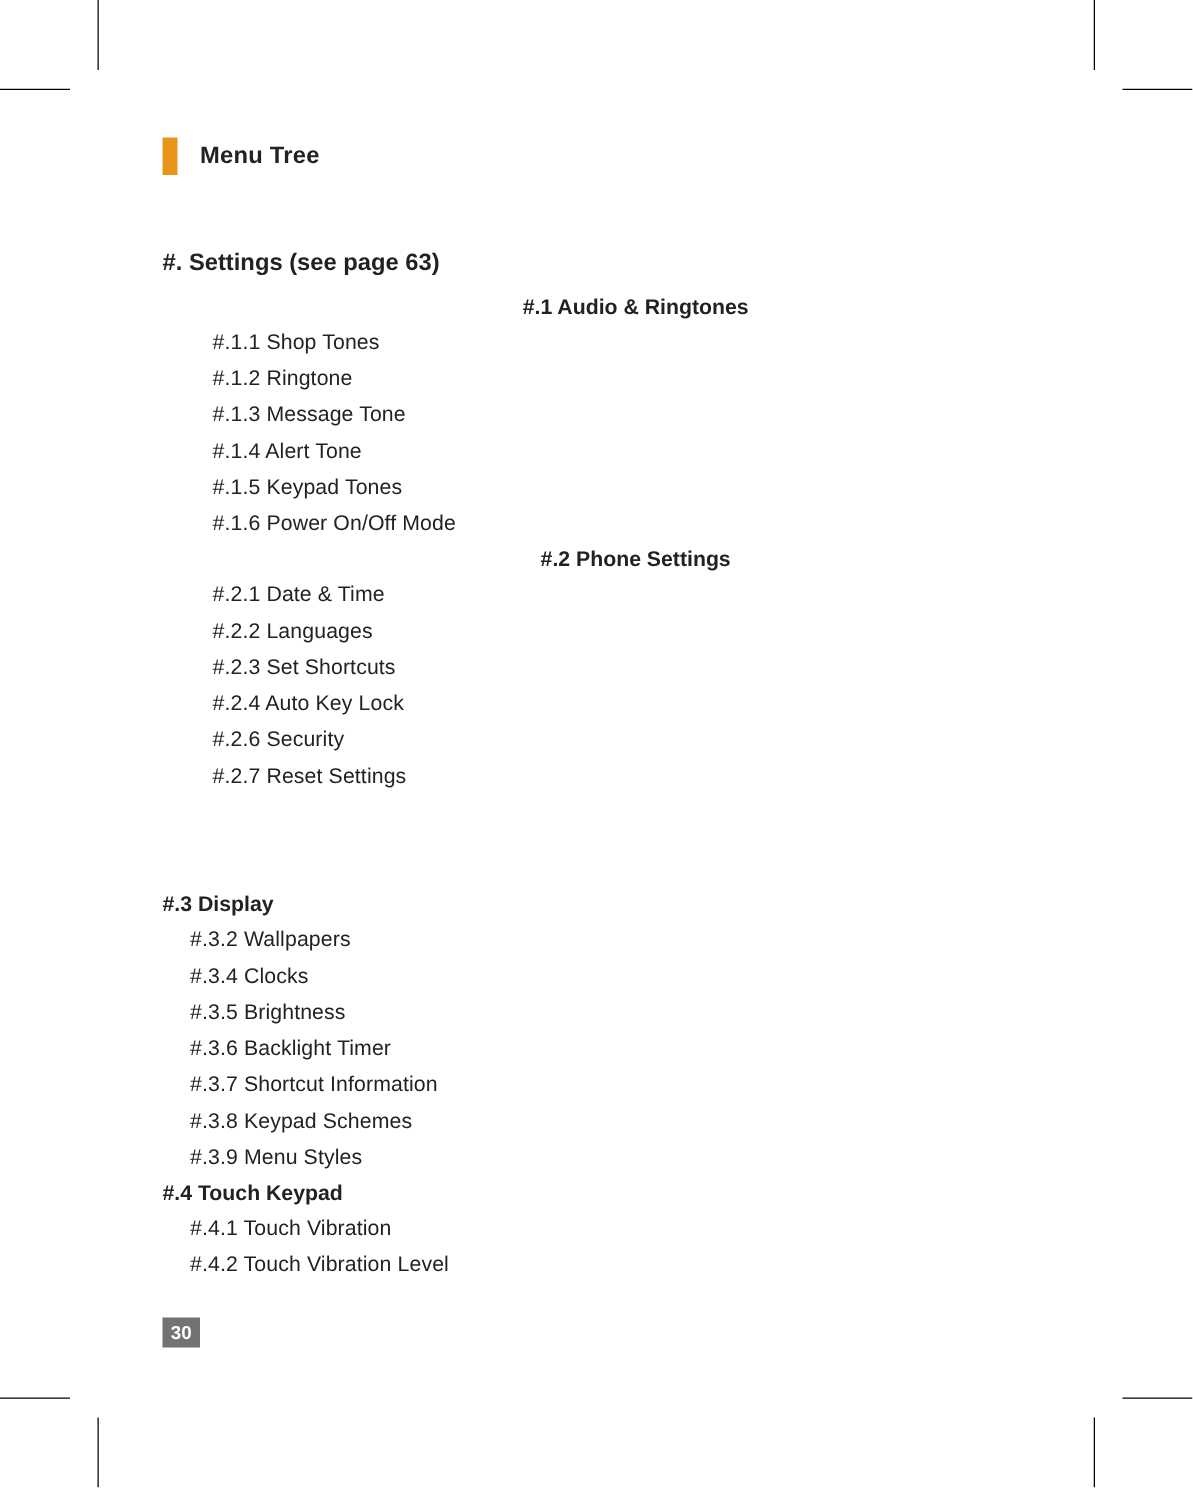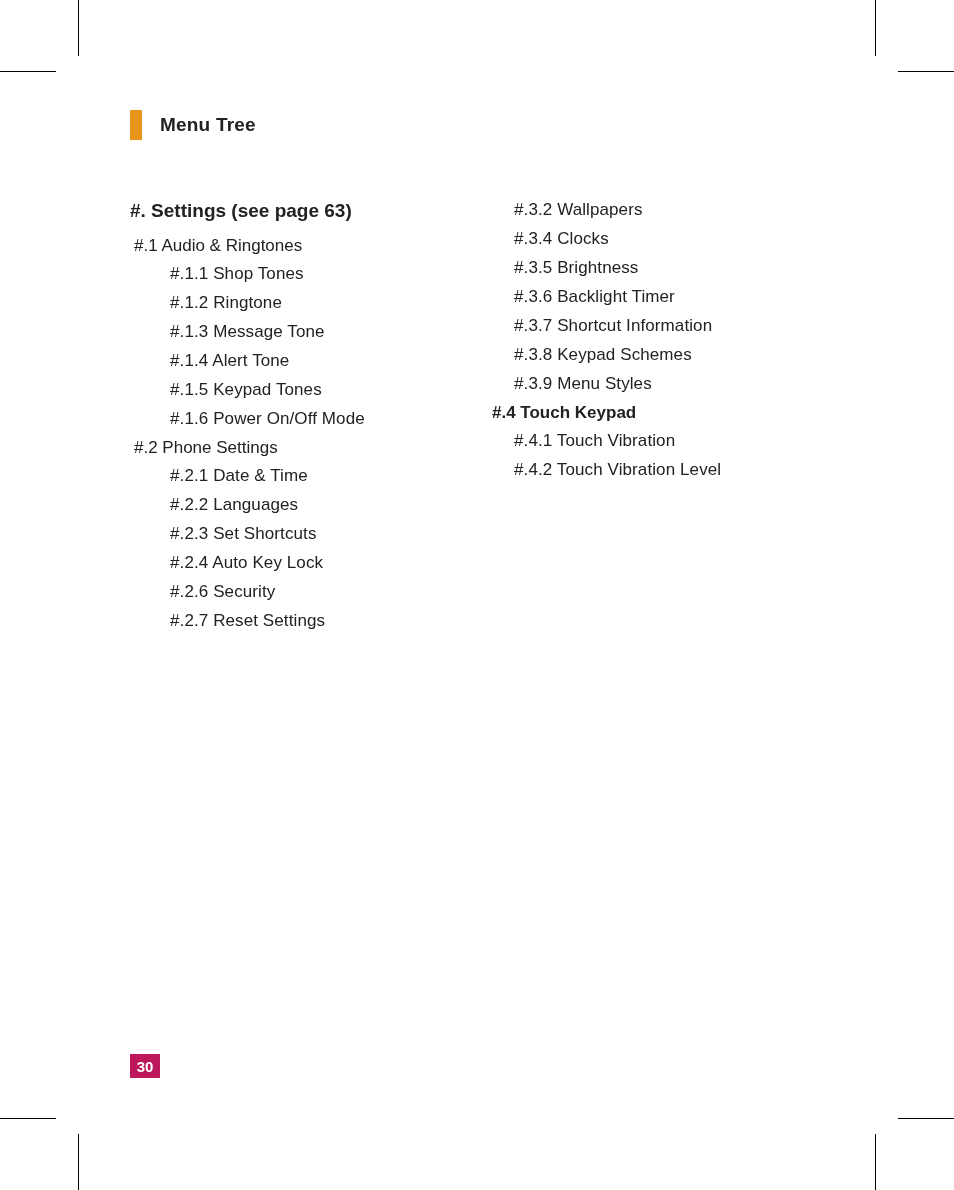--- a/index.html
+++ b/index.html
@@ -50,38 +50,41 @@
     }
     .header-title {
       font-size: 19px;
       font-weight: bold;
       color: #222;
       letter-spacing: 0.2px;
     }
 
     .columns {
       display: flex;
+      gap: 70px;
+      flex-direction: column;
     }
     .col {
       flex: 1;
     }
 
     .section-heading {
       font-size: 19px;
       font-weight: bold;
       color: #222;
       margin-bottom: 14px;
     }
     .subsection-heading {
       font-size: 17px;
-      font-weight: normal;
+      font-weight: bold;
       color: #222;
-      margin-left: 4px;
+      margin-left: 33px;
       margin-bottom: 8px;
       margin-top: 4px;
+      text-align: center;
     }
     .subsection-heading-l2 {
       font-size: 17px;
       font-weight: bold;
       color: #222;
       margin-left: 0;
       margin-bottom: 8px;
       margin-top: 4px;
     }
     .item {
@@ -100,21 +103,21 @@
       margin-bottom: 9px;
       letter-spacing: 0.1px;
     }
 
     .page-number {
       position: absolute;
       bottom: 112px;
       left: 130px;
       width: 30px;
       height: 24px;
-      background: #be185d;
+      background: #737373;
       color: #fff;
       font-size: 15px;
       font-weight: bold;
       display: flex;
       align-items: center;
       justify-content: center;
     }
   </style>
 </head>
 <body>
@@ -149,20 +152,21 @@
       <div class="subsection-heading">#.2 Phone Settings</div>
       <div class="item">#.2.1 Date &amp; Time</div>
       <div class="item">#.2.2 Languages</div>
       <div class="item">#.2.3 Set Shortcuts</div>
       <div class="item">#.2.4 Auto Key Lock</div>
       <div class="item">#.2.6 Security</div>
       <div class="item">#.2.7 Reset Settings</div>
     </div>
 
     <div class="col">
+      <div class="subsection-heading-l2">#.3 Display</div>
       <div class="item-l2">#.3.2 Wallpapers</div>
       <div class="item-l2">#.3.4 Clocks</div>
       <div class="item-l2">#.3.5 Brightness</div>
       <div class="item-l2">#.3.6 Backlight Timer</div>
       <div class="item-l2">#.3.7 Shortcut Information</div>
       <div class="item-l2">#.3.8 Keypad Schemes</div>
       <div class="item-l2">#.3.9 Menu Styles</div>
 
       <div class="subsection-heading-l2">#.4 Touch Keypad</div>
       <div class="item-l2">#.4.1 Touch Vibration</div>

